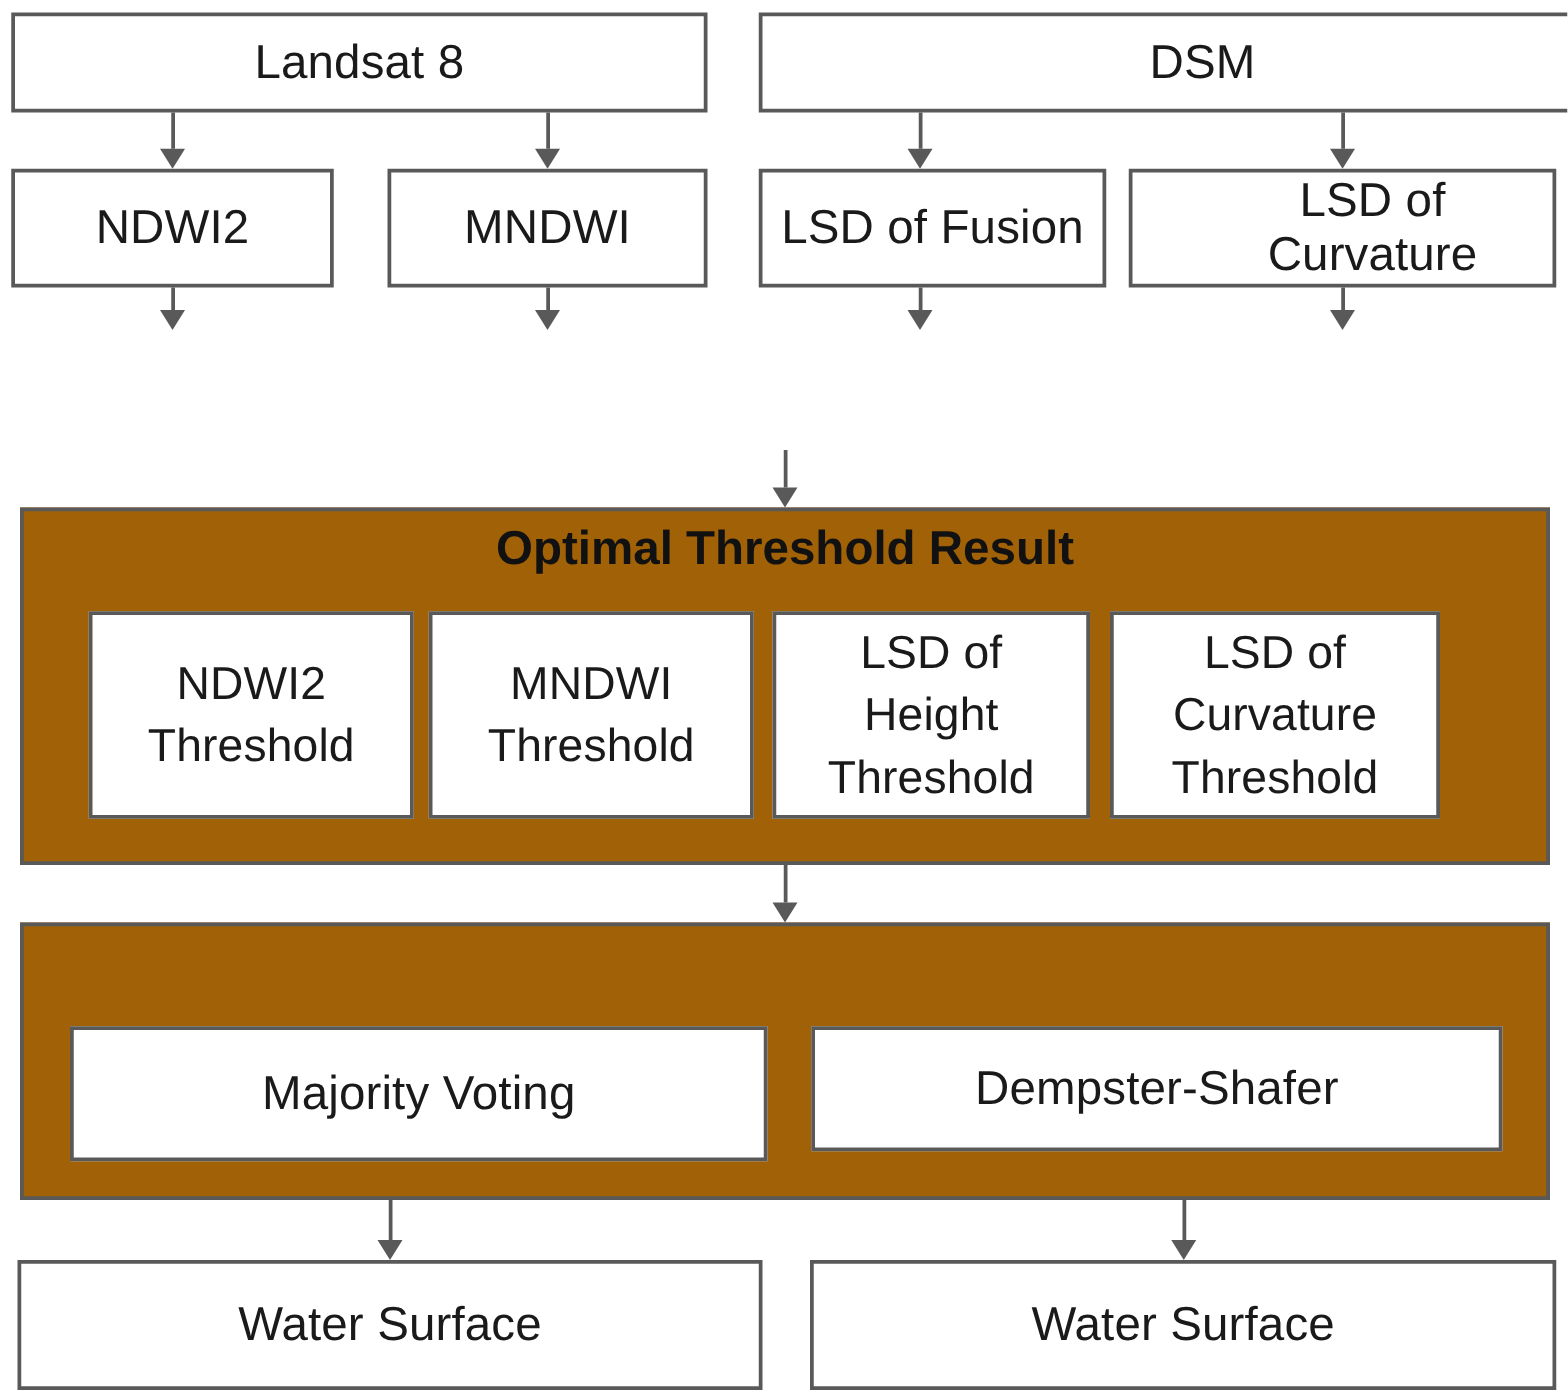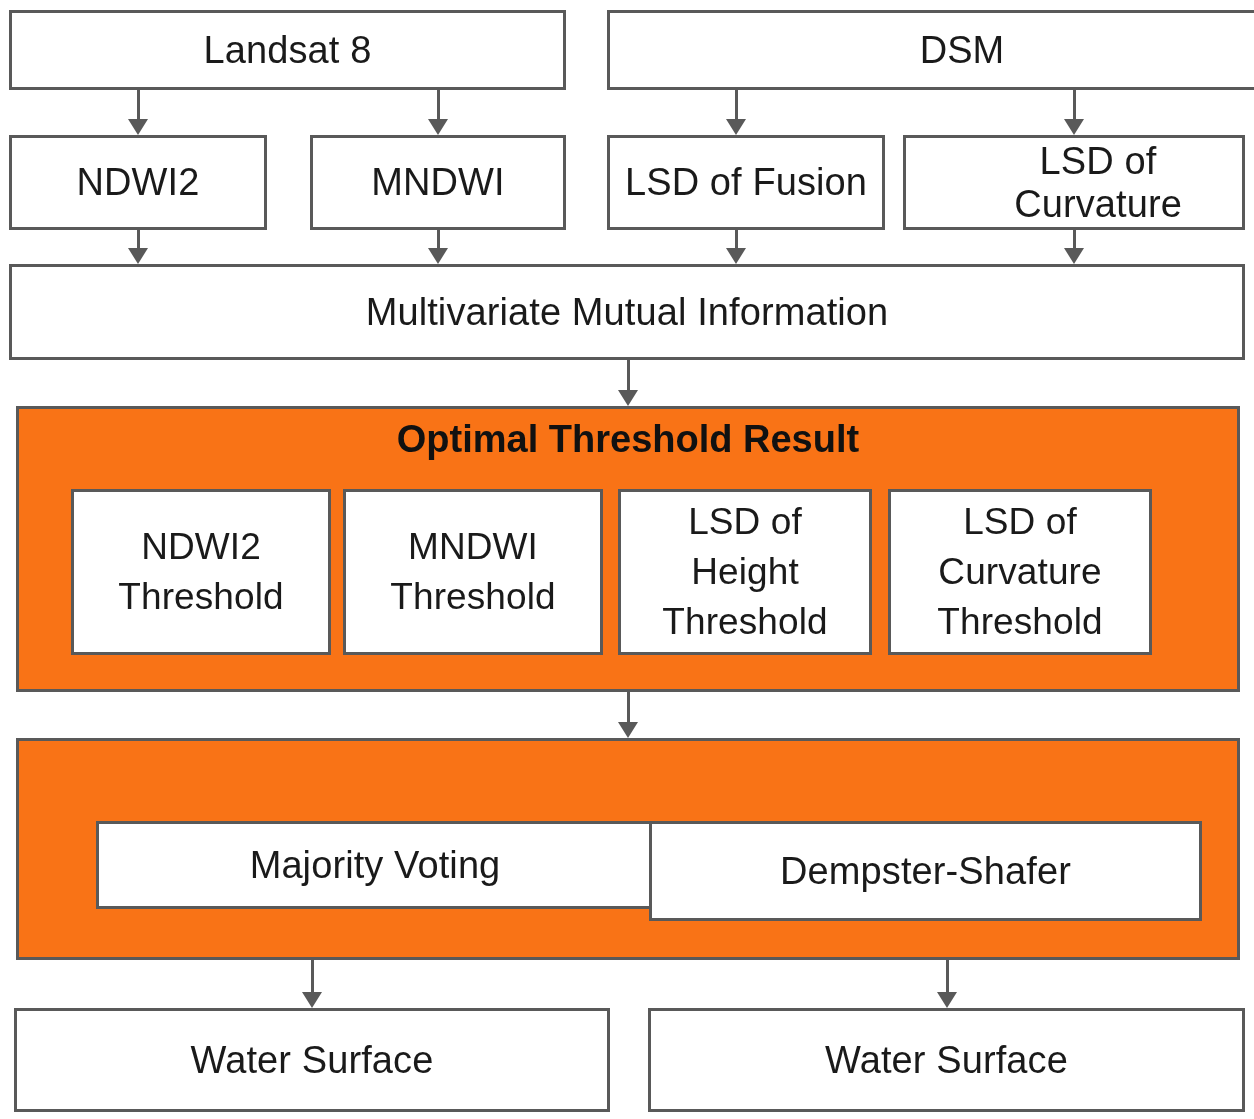--- a/index.html
+++ b/index.html
@@ -29,21 +29,21 @@
     color: #1a1a1a;
     font-size: 38px;
     line-height: 1.12;
     font-weight: 400;
     letter-spacing: 0.1px;
   }
   .group {
     position: absolute;
     box-sizing: border-box;
     border: 3px solid #595959;
-    background: #f97316;
+    background: #a16207;
     display: block;
   }
   .group-title {
     position: absolute;
     left: 0;
     right: 0;
     text-align: center;
     font-weight: bold;
     font-size: 38px;
     color: #111111;
@@ -129,23 +129,20 @@
   </div>
   <div class="arrow" style="left:726px; top:230px; width:20px; height:34px;">
     <div class="shaft" style="height:18px;"></div>
       <div class="head"></div>
   </div>
   <div class="arrow" style="left:1064px; top:230px; width:20px; height:34px;">
     <div class="shaft" style="height:18px;"></div>
       <div class="head"></div>
   </div>
 
-  <div class="box" style="left:9px; top:264px; width:1236px; height:96px;">
-    <span>Multivariate Mutual Information</span>
-  </div>
 
   <div class="arrow" style="left:618px; top:360px; width:20px; height:46px;">
     <div class="shaft" style="height:30px;"></div>
       <div class="head"></div>
   </div>
 
   <div class="group" style="left:16px; top:406px; width:1224px; height:286px;">
     <div class="group-title" style="top:9px;">Optimal Threshold Result</div>
 
     <div class="box multiline" style="left:52px; top:80px; width:260px; height:166px; position:absolute; font-size:37px;">
@@ -168,21 +165,21 @@
     </div>
   </div>
 
   <div class="arrow" style="left:618px; top:692px; width:20px; height:46px;">
     <div class="shaft" style="height:30px;"></div>
       <div class="head"></div>
   </div>
 
   <div class="group" style="left:16px; top:738px; width:1224px; height:222px;">
 
-    <div class="box" style="left:37px; top:80px; width:558px; height:88px; position:absolute;margin-left:40px;">
+    <div class="box" style="left:37px; top:80px; width:558px; height:108px; position:absolute;">
       <span>Majority Voting</span>
     </div>
     <div class="box" style="left:630px; top:80px; width:553px; height:100px; position:absolute;">
       <span>Dempster-Shafer</span>
     </div>
   </div>
 
   <div class="arrow" style="left:302px; top:960px; width:20px; height:48px;">
     <div class="shaft" style="height:32px;"></div>
       <div class="head"></div>

